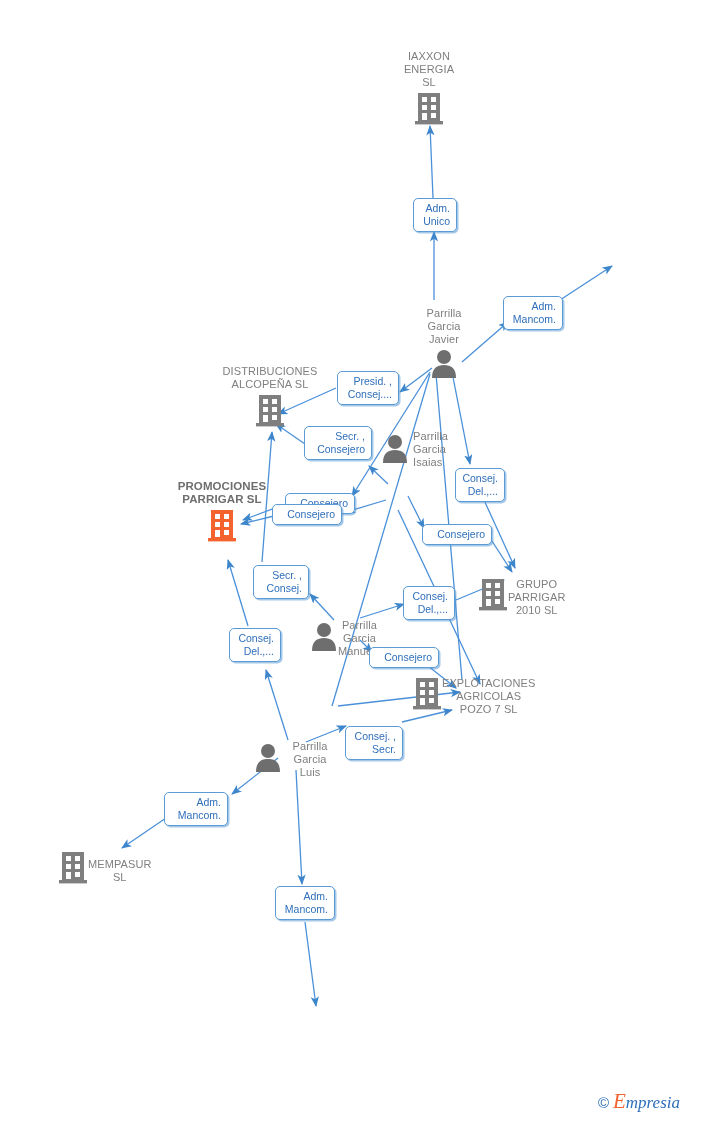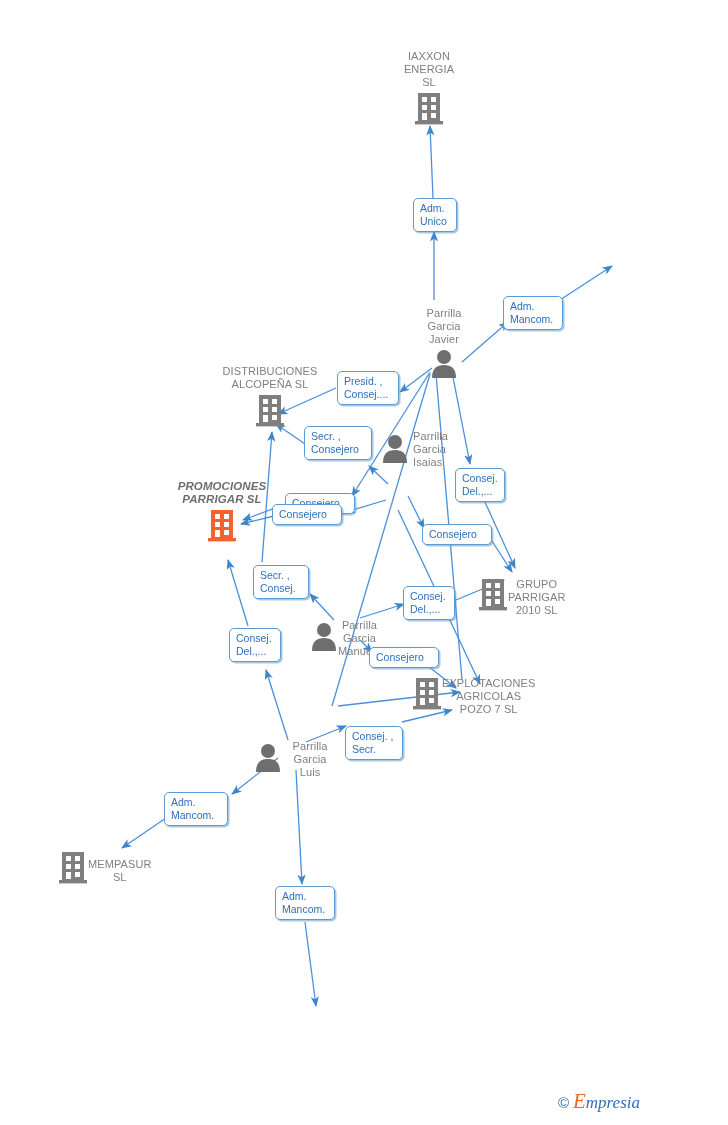--- a/index.html
+++ b/index.html
@@ -1,34 +1,34 @@
 <!DOCTYPE html>
 <html><head>
 <meta charset="utf-8">
 <style>
   html,body{margin:0;padding:0;background:#ffffff;}
   body{width:728px;height:1125px;position:relative;overflow:hidden;
        font-family:"Liberation Sans","DejaVu Sans",sans-serif;}
-  #canvas{position:absolute;left:0;top:0;width:654px;height:1125px;}
+  #canvas{position:absolute;left:0;top:0;width:654px;height:1125px;padding-left:40px;}
   svg.edges{position:absolute;left:0;top:0;width:728px;height:1125px;pointer-events:none;}
 
   .node{position:absolute;display:flex;align-items:center;}
   .node .ico{display:block;}
   .node .cap{margin-top:2px;text-align:center;font-size:11px;line-height:13px;
              color:#7f7f7f;white-space:pre-line;letter-spacing:0.1px;}
-  .node.company-focus .cap{color:#6e6e6e;font-weight:bold;font-size:11.5px;font-style:italic;}
+  .node.company-focus .cap{color:#6e6e6e;font-weight:bold;font-size:11.5px;}
   .node.person .cap{color:#7f7f7f;}
   .node.cap-above{flex-direction:column-reverse;}
   .node.cap-above .cap{margin-top:0;margin-bottom:2px;}
   .node.cap-right{flex-direction:row;align-items:center;}
   .node.cap-right .cap{margin:0 0 0 4px;text-align:left;}
 
   .reltag{position:absolute;background:#ffffff;border:1.3px solid #5b9bd5;
           border-radius:5px;color:#2f6fba;font-size:10.5px;line-height:13px;
-          text-align:left;padding:3px 6px;white-space:pre-line;
+          text-align:right;padding:3px 6px;white-space:pre-line;
           box-shadow:1.5px 1.5px 0 rgba(91,155,213,.55);
           font-family:"Liberation Sans","DejaVu Sans",sans-serif;}
 
   .watermark{position:absolute;right:14px;bottom:10px;display:flex;align-items:center;gap:4px;}
   .watermark .cmark{color:#2f6fba;font-size:15px;line-height:15px;}
   .watermark .wtext{font-family:"Liberation Serif","DejaVu Serif",serif;
                     font-style:italic;font-size:17px;color:#2f6fba;line-height:25px;}
   .watermark .wtext .e{color:#f4622e;font-size:21px;}
 </style>
 </head>

